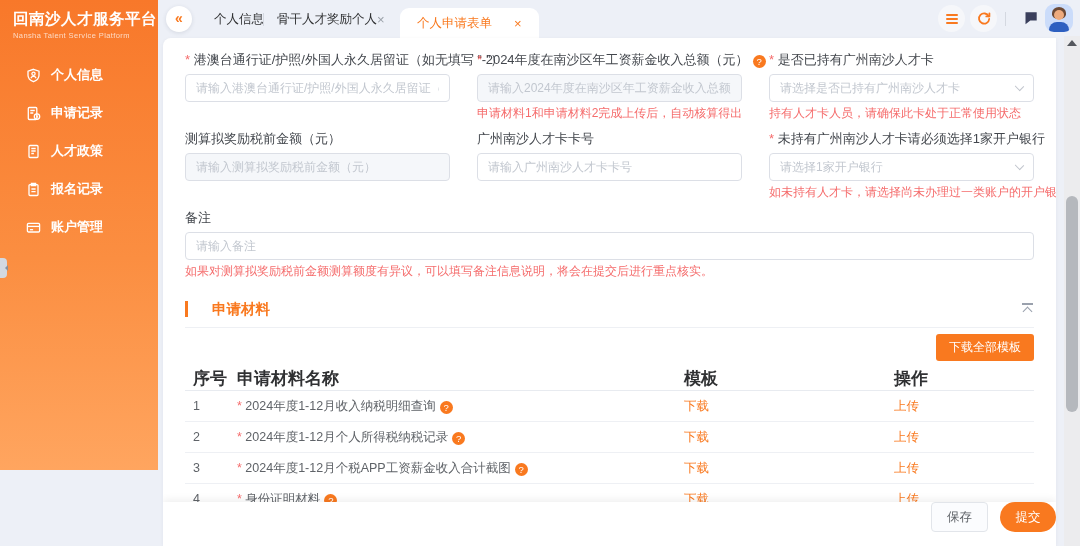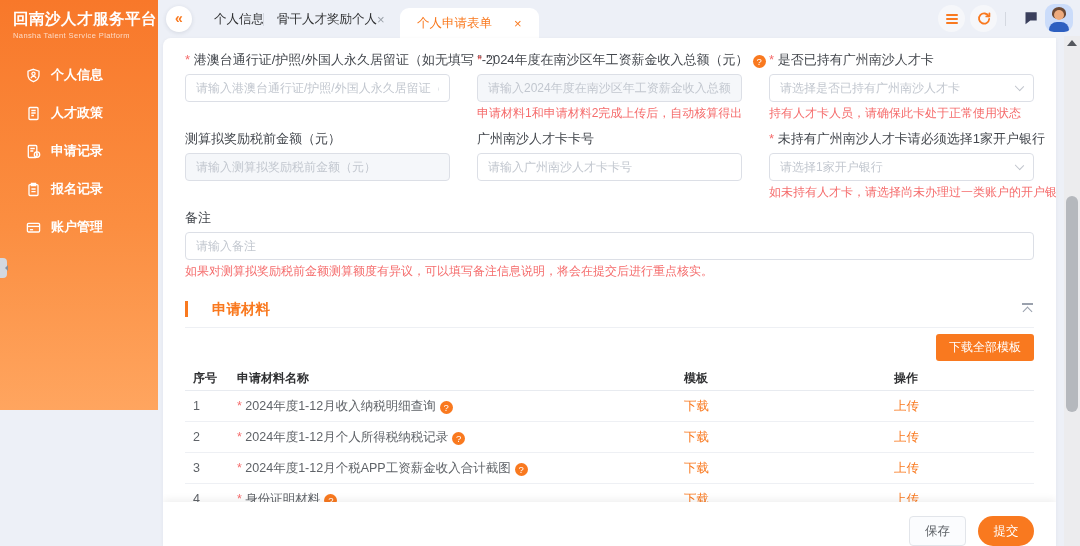--- a/index.html
+++ b/index.html
@@ -3,21 +3,21 @@
 <meta charset="utf-8">
 <style>
   * { margin:0; padding:0; box-sizing:border-box; }
   html,body { width:1080px; height:546px; overflow:hidden; }
   body {
     position:relative; background:#edf0f7;
     font-family:"Liberation Sans","DejaVu Sans",sans-serif;
     color:#43474d; font-size:13px;
   }
   
-  .sidebar { position:absolute; left:0; top:0; width:158px; height:410px;
+  .sidebar { position:absolute; left:0; top:0; width:158px; height:470px;
     background:linear-gradient(180deg,#f8782a 0%,#fb8e41 55%,#ffa55f 100%); z-index:3; }
   .logo { padding:9px 0 0 13px; color:#fff; }
   .logo-title { font-size:15.5px; font-weight:bold; letter-spacing:.5px; white-space:nowrap; }
   .logo-sub { font-size:7.5px; color:rgba(255,255,255,.72); letter-spacing:.4px; margin-top:1px; white-space:nowrap; }
   .menu { margin-top:16px; }
   .menu-item { display:flex; align-items:center; gap:10px; height:38px; padding-left:26px;
     color:#fff; font-size:13px; font-weight:bold; cursor:pointer; white-space:nowrap; }
   .menu-item svg { flex:0 0 auto; }
   .edge-handle { position:absolute; left:0; top:258px; width:7px; height:20px;
     background:#d3d8e0; border-radius:0 4px 4px 0; z-index:6; }
@@ -85,29 +85,29 @@
   .fold .bar { width:11px; height:1.6px; background:#9aa1ad; margin:0 auto; }
   .fold .chev { width:7px; height:7px; border-left:1.6px solid #9aa1ad; border-top:1.6px solid #9aa1ad;
     transform:rotate(45deg); margin:3px auto 0; }
   .sec-divider { height:1px; background:#eef0f4; margin-top:10px; }
   .btn-row { display:flex; justify-content:flex-end; margin-top:6px; }
   .btn-orange { height:27px; padding:0 13px; background:#f9791f; color:#fff; font-size:12px;
     border:none; border-radius:3px; cursor:pointer; font-family:inherit; }
   
   .mat-table { margin-top:6px; }
   .t-row { display:grid; grid-template-columns:52px 1fr 210px 140px; align-items:center; }
-  .t-head { height:24px; font-weight:bold; color:#303133; font-size:12px; border-bottom:1px solid #e8ebf0; }
+  .t-head { height:24px; font-weight:bold; color:#303133; font-size:17px; border-bottom:1px solid #e8ebf0; }
   .t-body-row { height:31px; font-size:12.5px; color:#5f6368; border-bottom:1px solid #eef0f4; }
   .cell-no { padding-left:8px; }
   .cell-name { white-space:nowrap; overflow:hidden; }
   .link { color:#f9791f; cursor:pointer; }
   
   .footer { position:absolute; left:0; right:0; bottom:0; height:44px; background:#fff;
-    box-shadow:0 -2px 8px rgba(0,0,0,.07); display:flex; align-items:flex-end; justify-content:flex-end;
-    gap:12px; padding-right:22px; z-index:5; }
+    box-shadow:0 -2px 8px rgba(0,0,0,.07); display:flex; align-items:flex-start; justify-content:flex-end;
+    gap:12px; z-index:5; }
   .btn-save { height:30px; min-width:56px; padding:0 15px; background:#fbfcfe; border:1px solid #e2e5ea;
     border-radius:4px; color:#5f6368; font-size:12.5px; cursor:pointer; font-family:inherit; }
   .btn-submit { height:30px; min-width:56px; padding:0 15px; background:#f9791f; border:none;
     border-radius:15px; color:#fff; font-size:12.5px; cursor:pointer; font-family:inherit; }
   
   .scrollbar { position:absolute; right:0; top:36px; bottom:0; width:16px; background:#ececee; z-index:4; }
   .sb-up { position:absolute; left:3px; top:4px; width:0; height:0;
     border:5px solid transparent; border-bottom:6px solid #55585e; border-top:none; }
   .sb-thumb { position:absolute; left:2px; top:160px; width:12px; height:216px; border-radius:6px;
     background:#b5b8bd; cursor:grab; }
@@ -124,33 +124,33 @@
     <div class="menu-item">
       <svg width="15" height="15" viewBox="0 0 15 15" fill="none" stroke="#fff" stroke-width="1.3">
           <path d="M7.5 1.3l5.5 1.8v4.2c0 3.4-2.6 5.3-5.5 6.4-2.9-1.1-5.5-3-5.5-6.4V3.1z"></path>
           <circle cx="7.5" cy="5.8" r="1.6"></circle>
           <path d="M4.9 10.3c.5-1.3 1.4-1.9 2.6-1.9s2.1.6 2.6 1.9"></path>
         </svg>
       <span>个人信息</span>
     </div>
     <div class="menu-item">
       <svg width="15" height="15" viewBox="0 0 15 15" fill="none" stroke="#fff" stroke-width="1.3">
-          <rect x="3" y="1.5" width="9" height="12" rx="1"></rect>
-          <path d="M5.3 4.5h4.4M5.3 7h4.4M5.3 9.5h2.6"></path>
-        </svg>
-      <span>人才政策</span>
-    </div>
-    <div class="menu-item">
-      <svg width="15" height="15" viewBox="0 0 15 15" fill="none" stroke="#fff" stroke-width="1.3">
           <rect x="2.3" y="1.5" width="8.5" height="12" rx="1"></rect>
           <path d="M4.3 4.5h4.5M4.3 7h3"></path>
           <circle cx="11" cy="10.6" r="2.7"></circle>
           <path d="M11 9.4v1.3l1 .6"></path>
         </svg>
       <span>申请记录</span>
+    </div>
+    <div class="menu-item">
+      <svg width="15" height="15" viewBox="0 0 15 15" fill="none" stroke="#fff" stroke-width="1.3">
+          <rect x="3" y="1.5" width="9" height="12" rx="1"></rect>
+          <path d="M5.3 4.5h4.4M5.3 7h4.4M5.3 9.5h2.6"></path>
+        </svg>
+      <span>人才政策</span>
     </div>
     <div class="menu-item">
       <svg width="15" height="15" viewBox="0 0 15 15" fill="none" stroke="#fff" stroke-width="1.3">
           <rect x="3" y="2.6" width="9" height="10.9" rx="1"></rect>
           <path d="M5.4 1.4h4.2v2.2H5.4z"></path>
           <path d="M5.4 7h4.2M5.4 9.6h4.2"></path>
         </svg>
       <span>报名记录</span>
     </div>
     <div class="menu-item">

